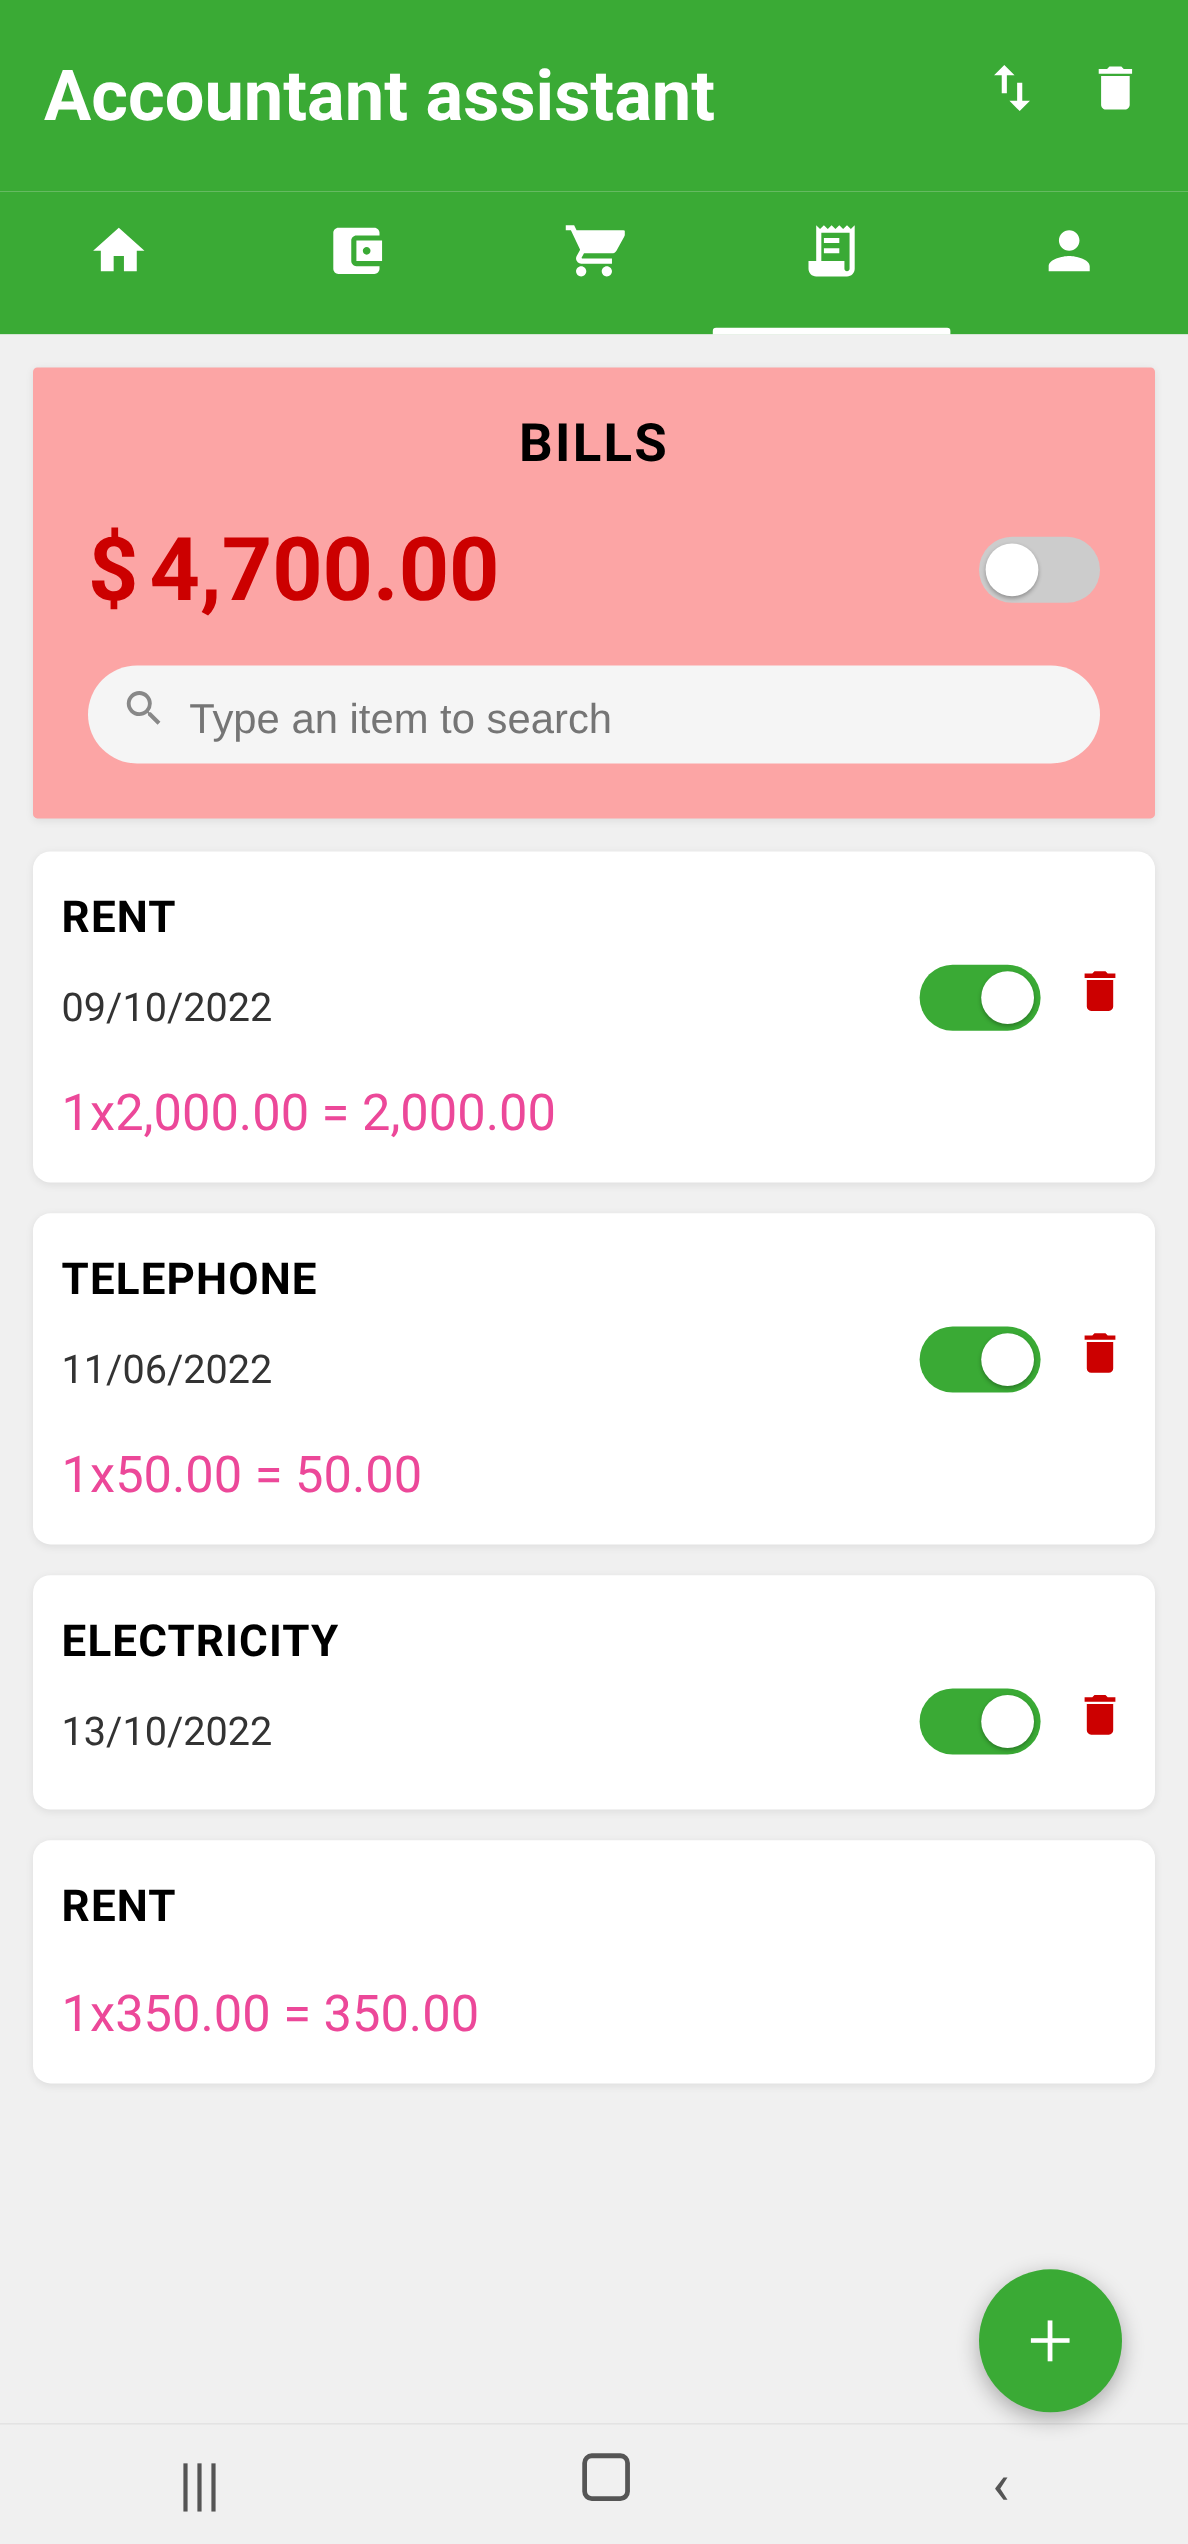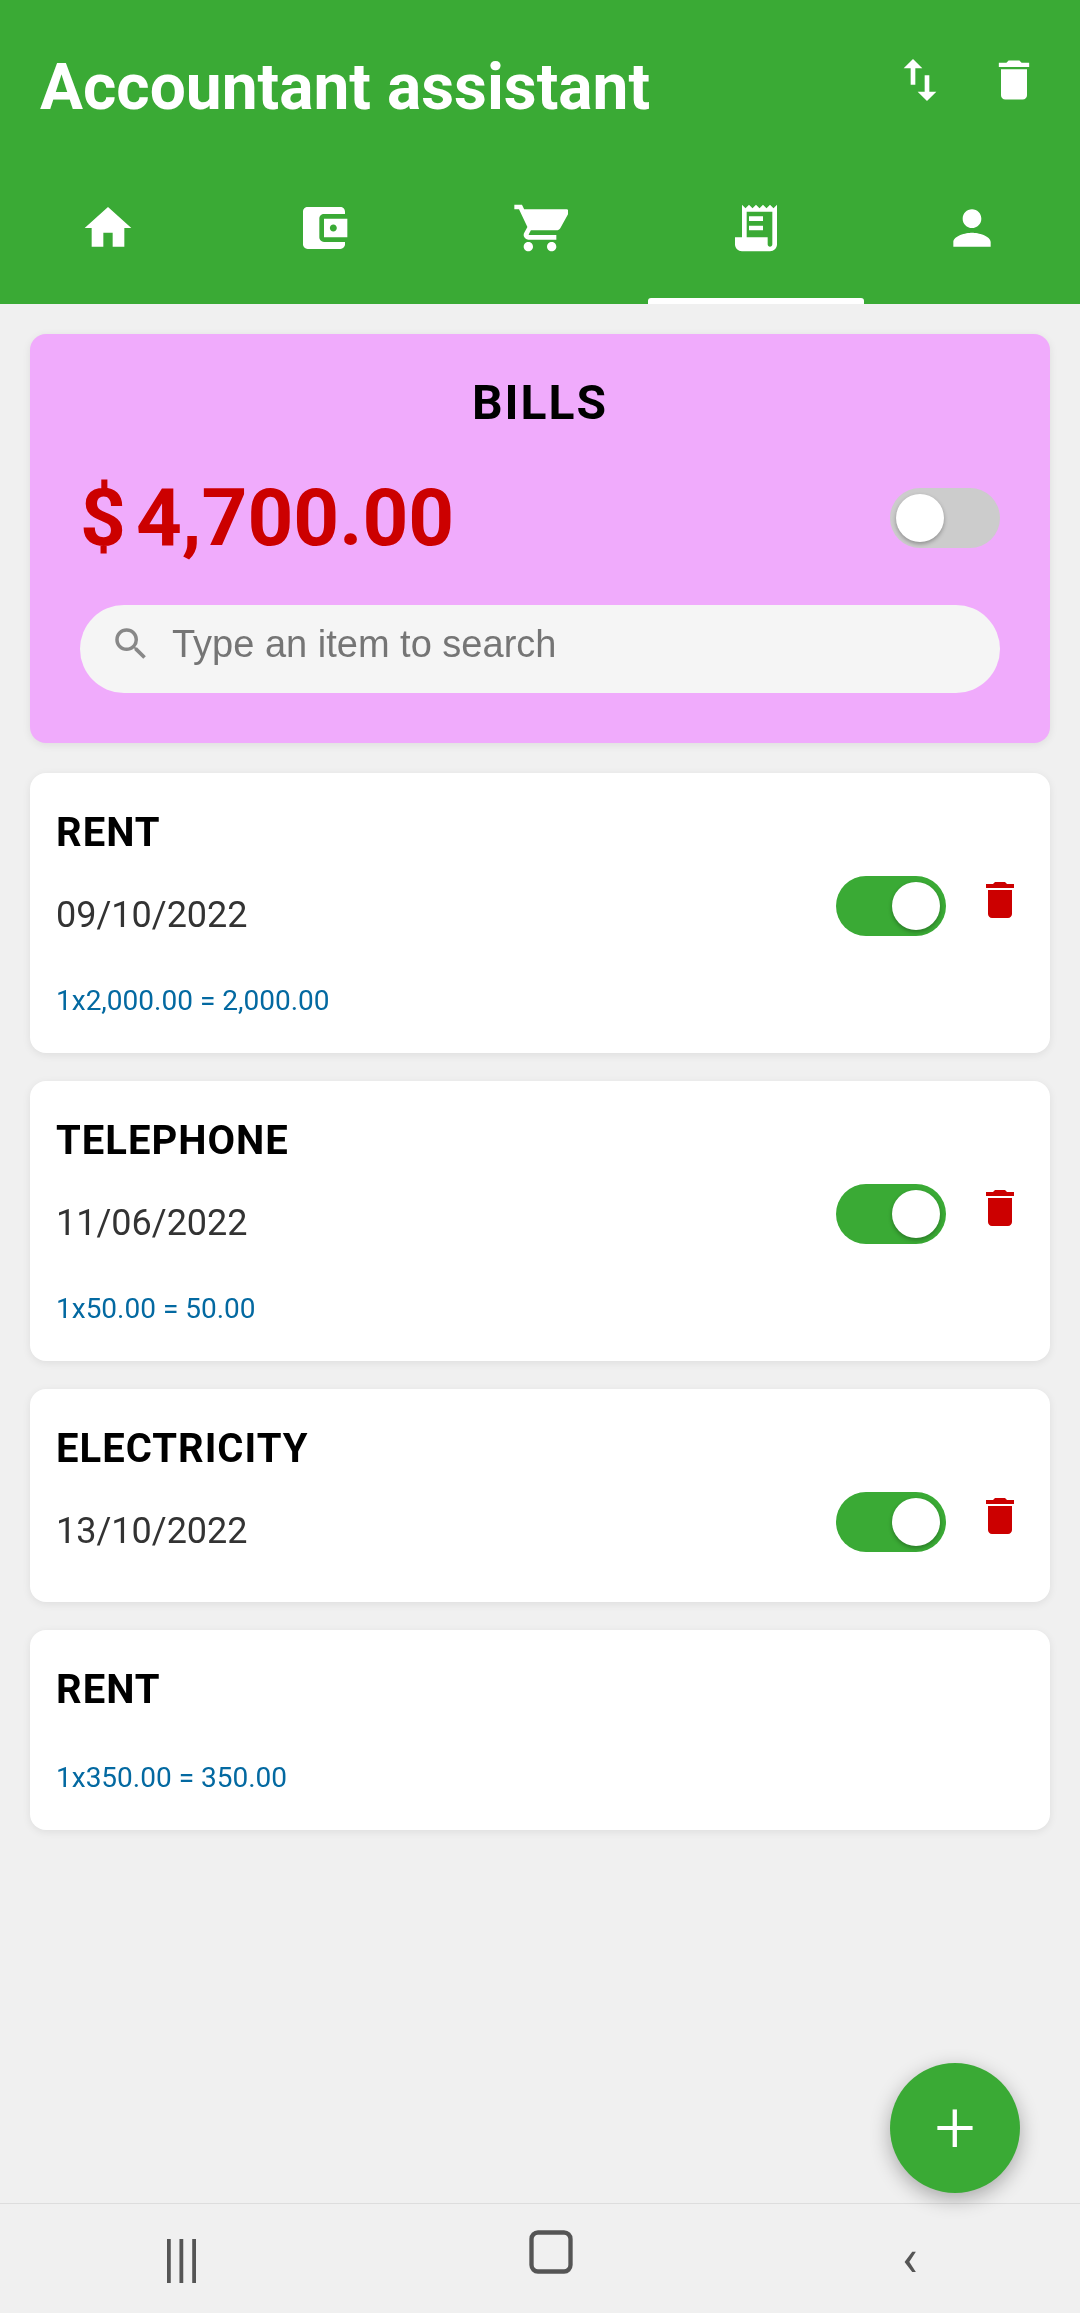--- a/index.html
+++ b/index.html
@@ -72,22 +72,22 @@
     }
 
     
     .main-content {
       background: #f0f0f0;
       padding: 30px 30px;
     }
 
     
     .bills-card {
-      background: #f0abfc;
-      border-radius: 16px;
+      background: #fca5a5;
+      border-radius: 4px;
       padding: 40px 50px 50px;
       margin-bottom: 30px;
       box-shadow: 0 2px 8px rgba(0,0,0,0.08);
     }
     .bills-title {
       text-align: center;
       font-size: 48px;
       font-weight: bold;
       margin-bottom: 40px;
       letter-spacing: 2px;
@@ -146,21 +146,21 @@
     .toggle-track .toggle-thumb {
       left: 6px;
     }
     .toggle-track.on .toggle-thumb {
       left: 56px;
     }
 
     
     .search-bar {
       display: flex;
-      align-items: flex-start;
+      align-items: flex-end;
       background: #f5f5f5;
       border-radius: 50px;
       padding: 18px 30px;
       gap: 20px;
     }
     .search-icon {
       color: #888;
       font-size: 42px;
     }
     .search-input {
@@ -196,22 +196,22 @@
     .bill-item-date {
       font-size: 36px;
       color: #333;
     }
     .bill-item-controls {
       display: flex;
       align-items: center;
       gap: 30px;
     }
     .bill-item-amount {
-      font-size: 28px;
-      color: #0369a1;
+      font-size: 46px;
+      color: #ec4899;
       margin-top: 48px;
     }
     .delete-btn {
       color: #cc0000;
       font-size: 48px;
       cursor: pointer;
     }
 
     
     .fab {

